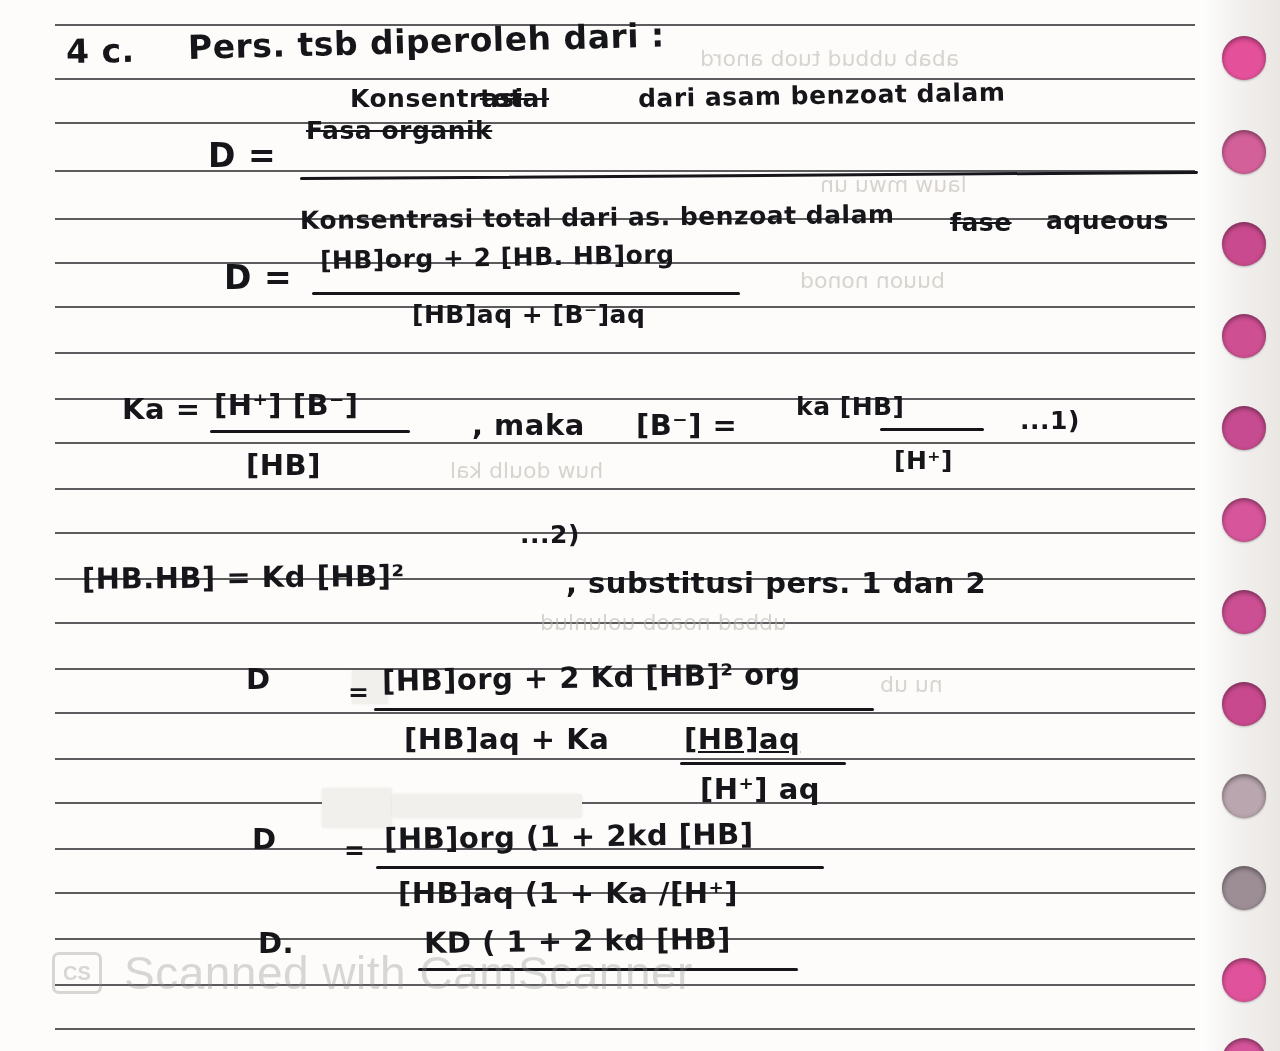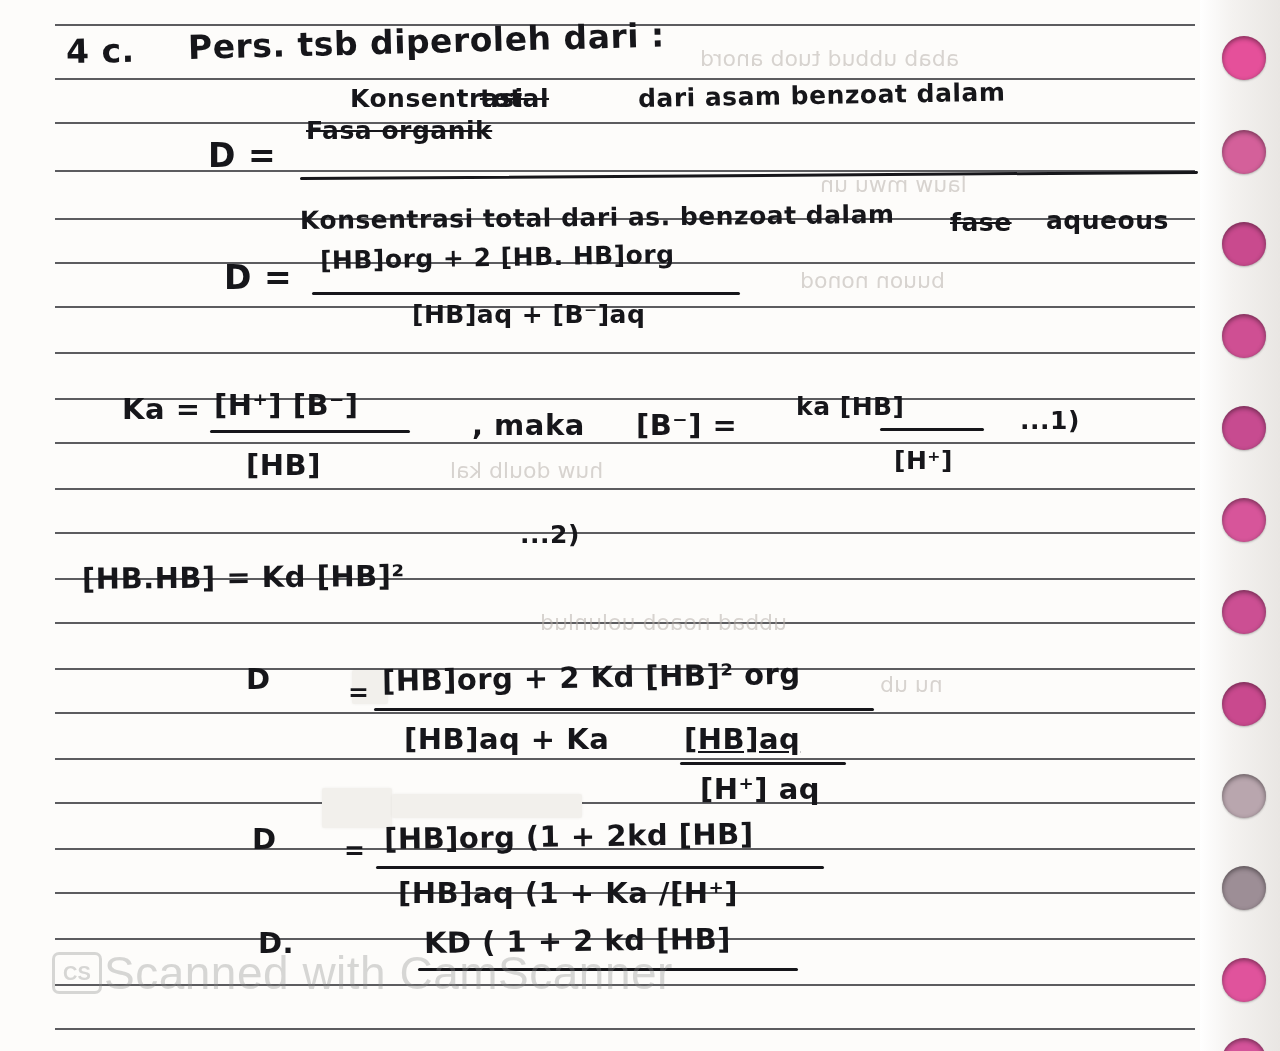--- a/index.html
+++ b/index.html
@@ -86,21 +86,21 @@
     box-shadow: 0 0 3px rgba(0,0,0,.06);
   }
 
   
   .watermark {
     position: absolute;
     left: 52px;
     top: 946px;
     display: flex;
     align-items: center;
-    gap: 2px;
+    gap: 22px;
     opacity: .33;
     pointer-events: none;
   }
   .cs-logo {
     width: 44px;
     height: 36px;
     border: 3px solid #8a8a8a;
     border-radius: 7px;
     color: #8a8a8a;
     font-size: 20px;
@@ -184,20 +184,21 @@
 
   <div class="hw big" style="left:432px; top:408px;margin-left:40px;">, maka</div>
   <div class="hw big" style="left:636px; top:408px;">[B⁻]  =</div>
   <div class="hw mid" style="left:796px; top:392px;">ka [HB]</div>
   <div class="fracbar" style="left:880px; top:428px; width:104px;"></div>
   <div class="hw mid" style="left:894px; top:446px;">[H⁺]</div>
   <div class="hw mid" style="left:1020px; top:406px;">...1)</div>
 
   <div class="hw mid" style="left:520px; top:520px;">...2)</div>
   <div class="hw big" style="left:82px; top:562px; transform:rotate(-0.6deg);">[HB.HB]  =  Kd [HB]²</div>
+  <div class="hw big" style="left:566px; top:566px;">, substitusi pers. 1  dan  2</div>
 
   <div class="hw big" style="left:246px; top:662px;">D</div>
   <div class="hw mid" style="left:348px; top:678px;">=</div>
   <div class="hw big" style="left:382px; top:664px; transform:rotate(-1deg);">[HB]org + 2 Kd [HB]² org</div>
   <div class="fracbar" style="left:374px; top:708px; width:500px;"></div>
   <div class="hw big" style="left:404px; top:722px;">[HB]aq +  Ka</div>
   <div class="hw big" style="left:684px; top:722px;text-decoration:underline;">[HB]aq</div>
   <div class="fracbar" style="left:680px; top:762px; width:166px;"></div>
   <div class="hw big" style="left:700px; top:772px;">[H⁺] aq</div>
 

